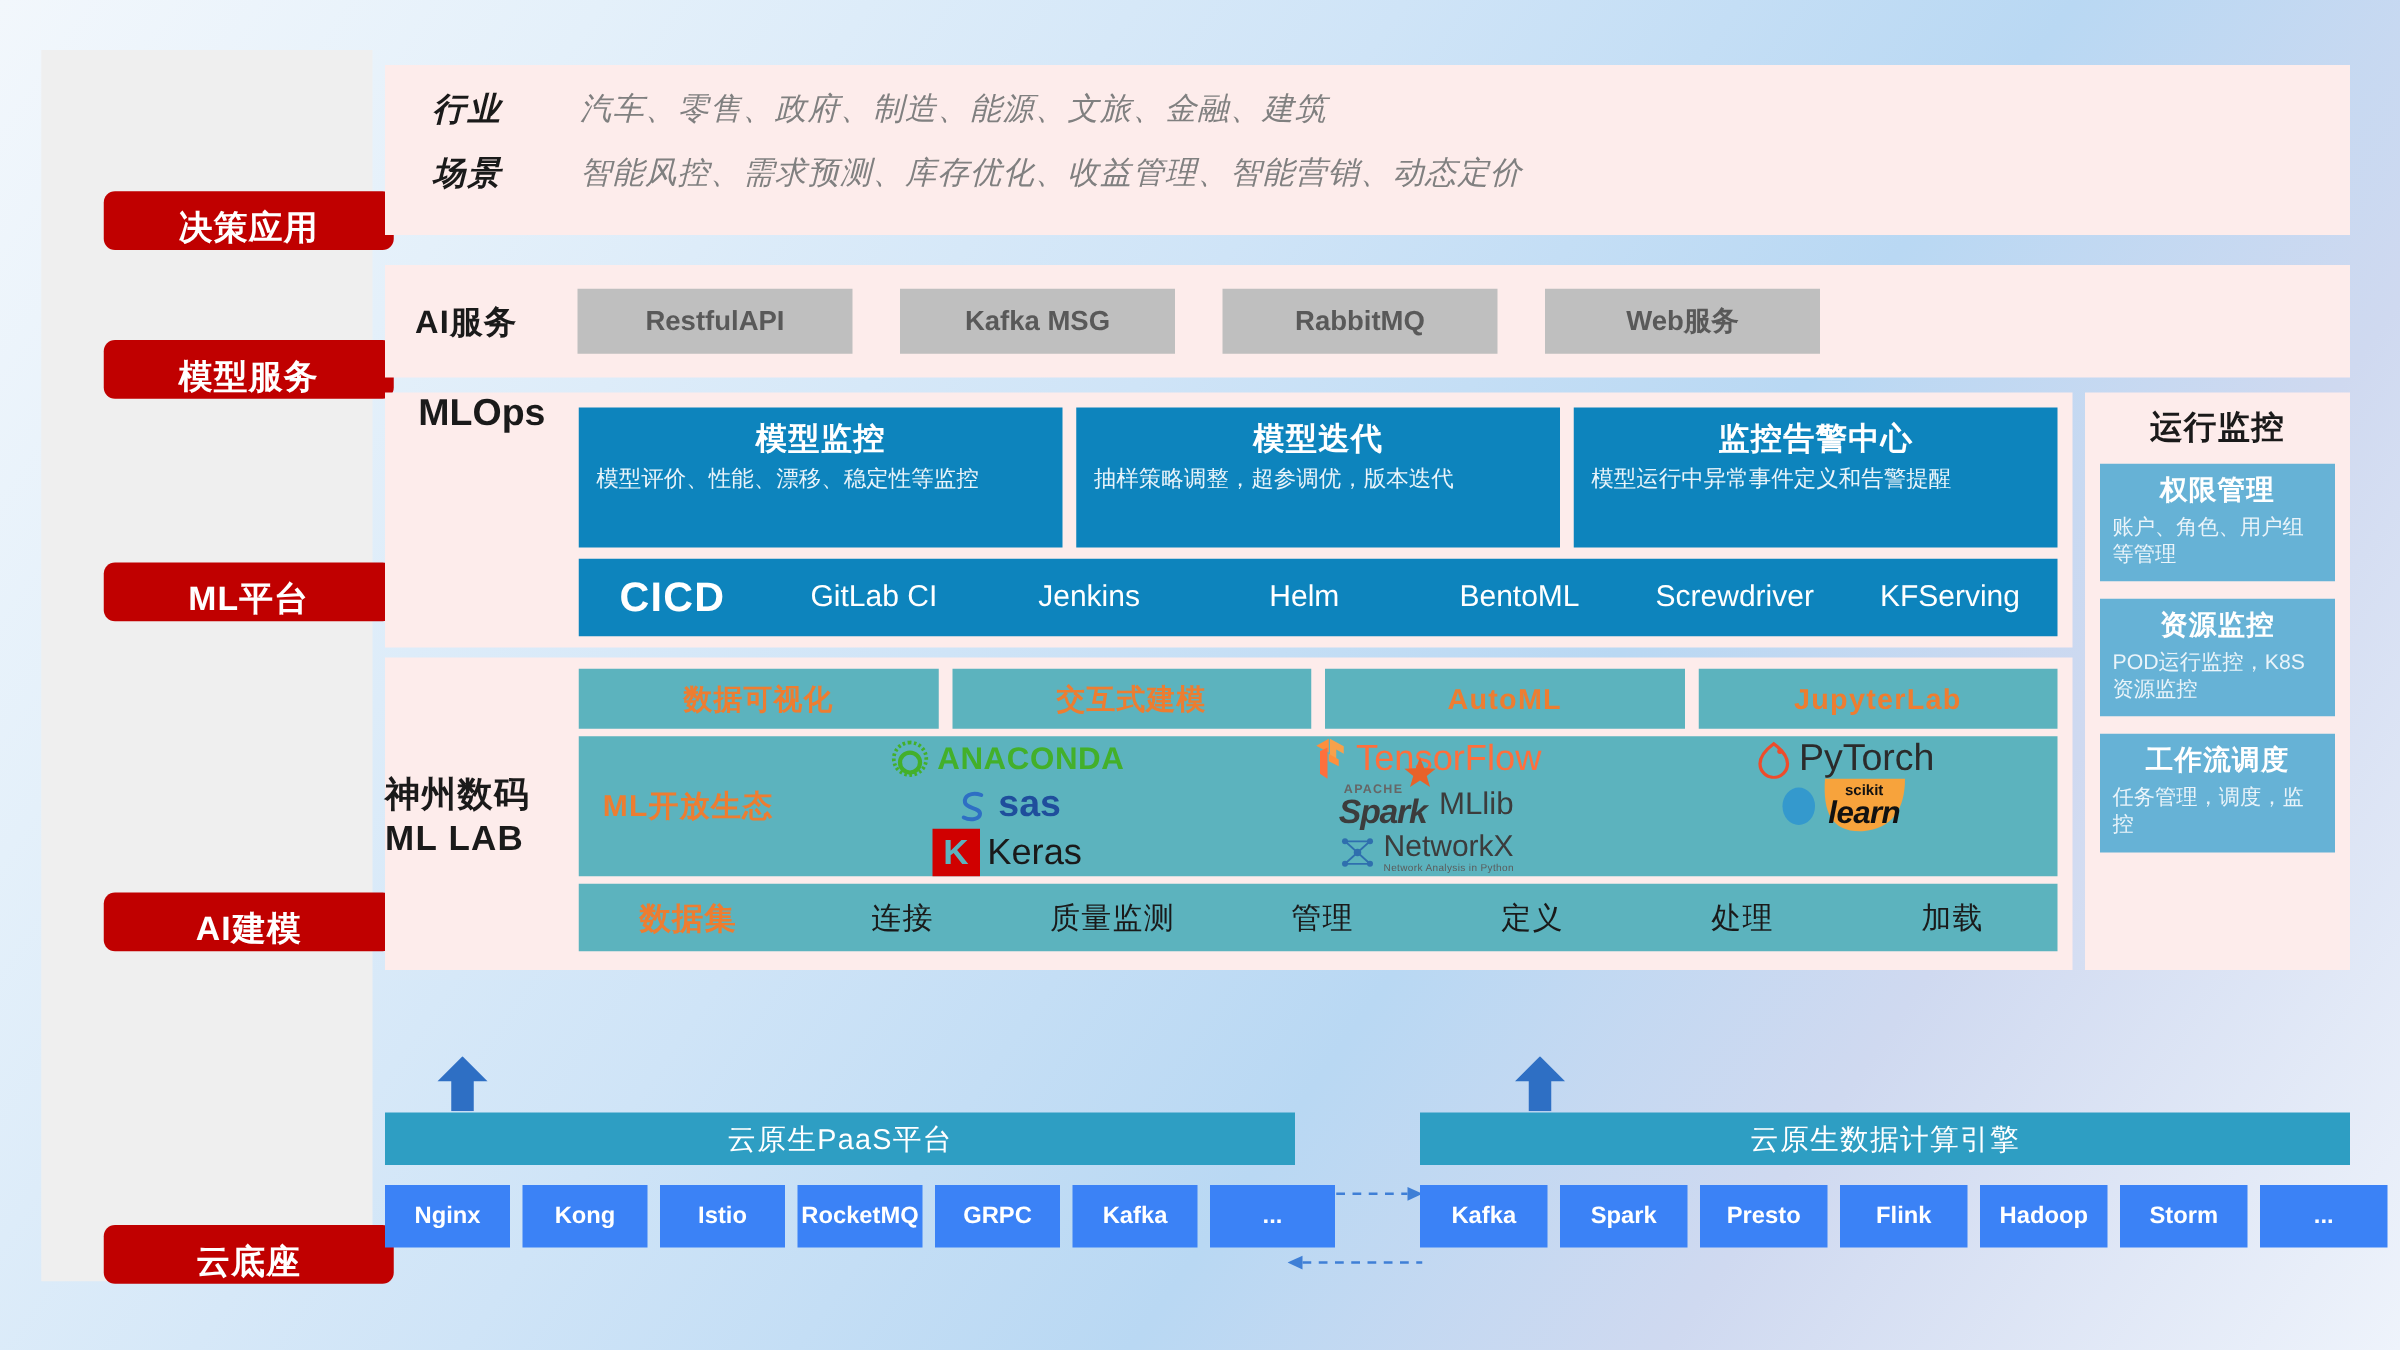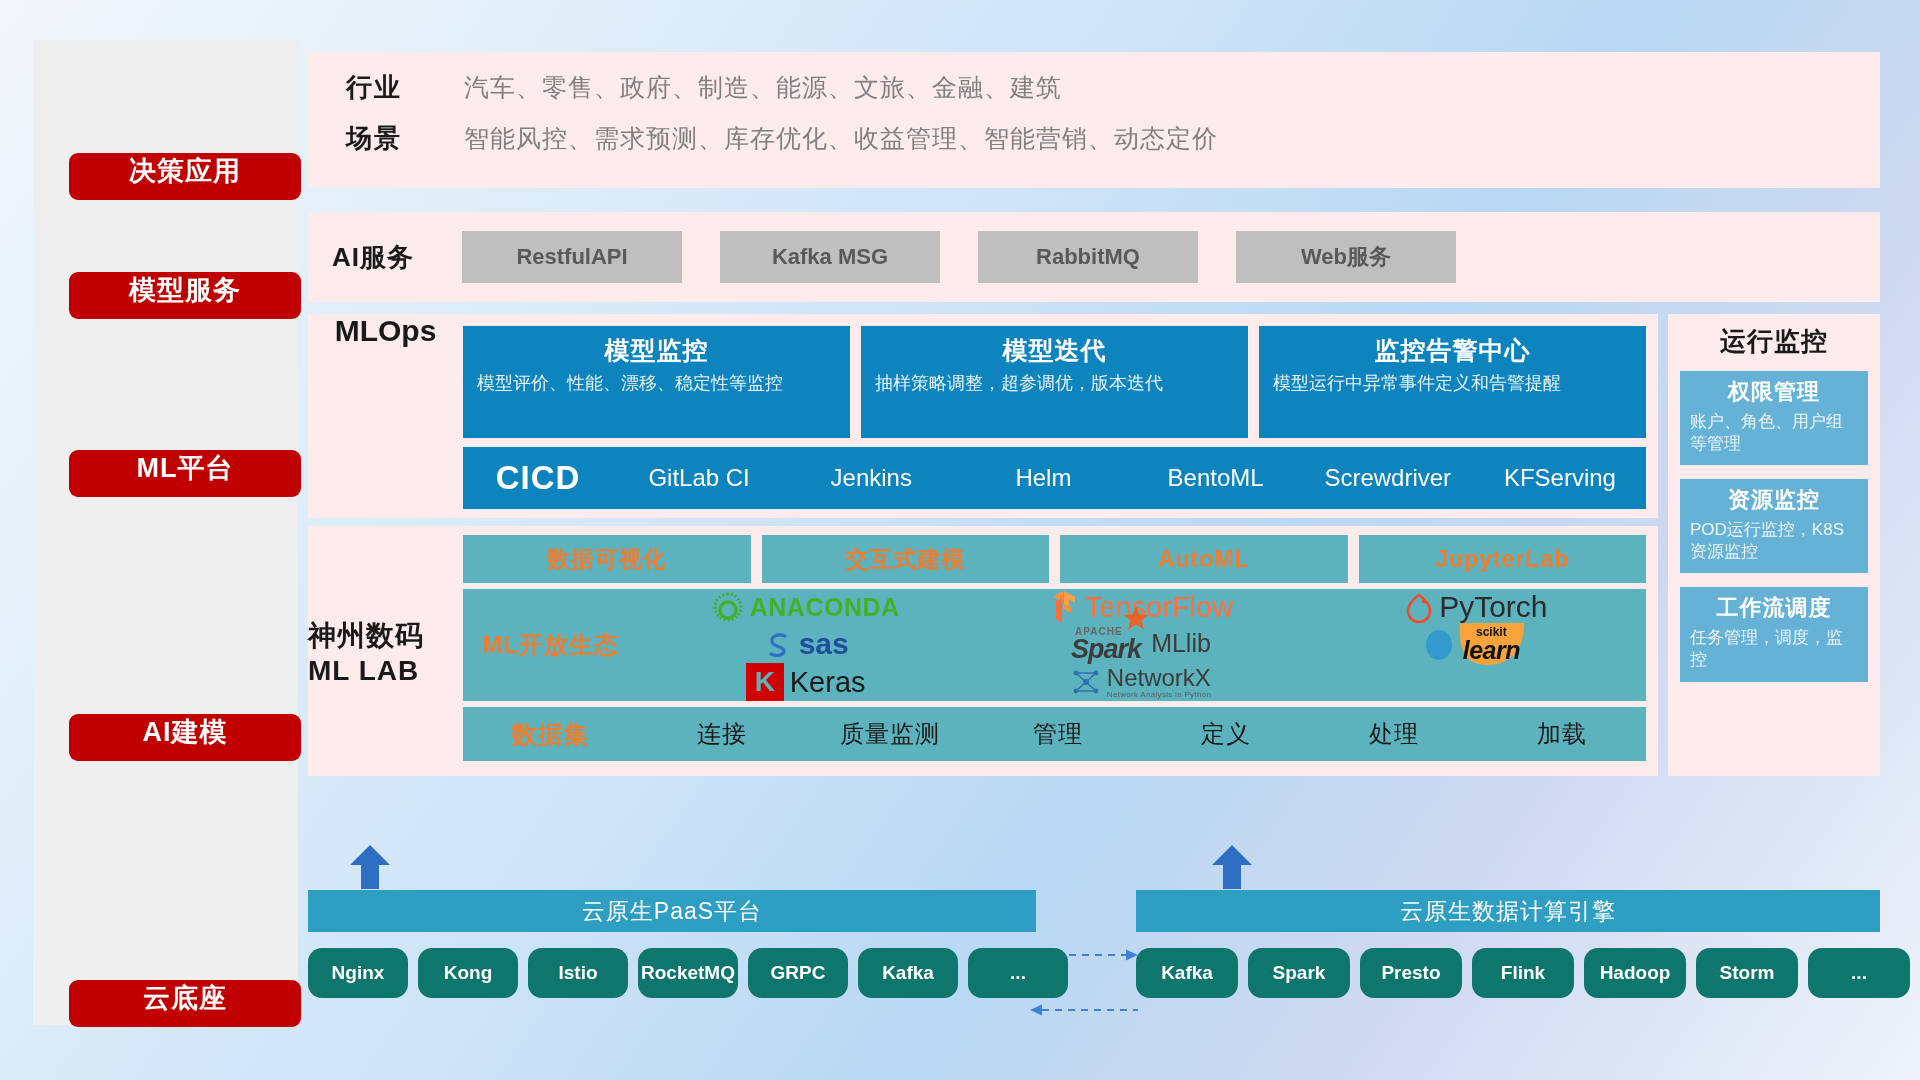--- a/index.html
+++ b/index.html
@@ -20,29 +20,29 @@
 
   
   .left-rail {
     position: absolute;
     left: 33px; top: 40px;
     width: 265px; height: 985px;
     background: #efefef;
   }
   .stage-pill {
     position: absolute;
-    left: 36px;
+    left: 50px;
     width: 232px; height: 47px;
     background: #c00000;
     border-radius: 9px;
     color: #ffffff;
     font-size: 27px;
     font-weight: bold;
     display: flex;
-    align-items: flex-start;
+    align-items: flex-end;
     justify-content: center;
     letter-spacing: 1px;
   }
   #pill-0 { top: 113px; }
   #pill-1 { top: 232px; }
   #pill-2 { top: 410px; }
   #pill-3 { top: 674px; }
   #pill-4 { top: 940px; }
 
   
@@ -53,21 +53,21 @@
   }
 
   
   .band-apps {
     position: absolute;
     left: 0; top: 0;
     width: 1572px; height: 136px;
     background: #fdeceb;
     padding: 18px 0 0 38px;
   }
-  .kv-row { display: flex; align-items: center; margin-bottom: 16px; }
+  .kv-row { display: flex; margin-bottom: 16px; font-style: italic; }
   .kv-key {
     width: 118px;
     font-size: 26px;
     font-weight: bold;
     color: #1a1a1a;
     letter-spacing: 2px;
   }
   .kv-val {
     font-size: 25px;
     color: #808080;
@@ -310,31 +310,30 @@
     letter-spacing: 1px;
   }
   #cloud-bar-left  { left: 0;    top: 0; width: 728px; }
   #cloud-bar-right { left: 828px; top: 0; width: 744px; }
 
   .chip-row { position: absolute; top: 58px; display: flex; gap: 10px; }
   #chip-row-left  { left: 0; }
   #chip-row-right { left: 828px; }
   .cloud-chip {
     height: 50px;
-    background: #0f766e;
+    background: #3b82f6;
     color: #ffffff;
     font-size: 19px;
     font-weight: bold;
     display: flex;
     align-items: center;
     justify-content: center;
     text-align: center;
     line-height: 1.1;
     padding: 0 6px;
-    border-radius: 14px;
   }
 
   
   .up-arrow { position: absolute; width: 44px; height: 44px; }
   #arrow-left  { left: 348px; top: 845px; }
   #arrow-right { left: 1210px; top: 845px; }
 
   .dash-arrow { position: absolute; width: 108px; height: 14px; }
   #dash-top    { left: 1030px; top: 948px; }
   #dash-bottom { left: 1030px; top: 1003px; }

